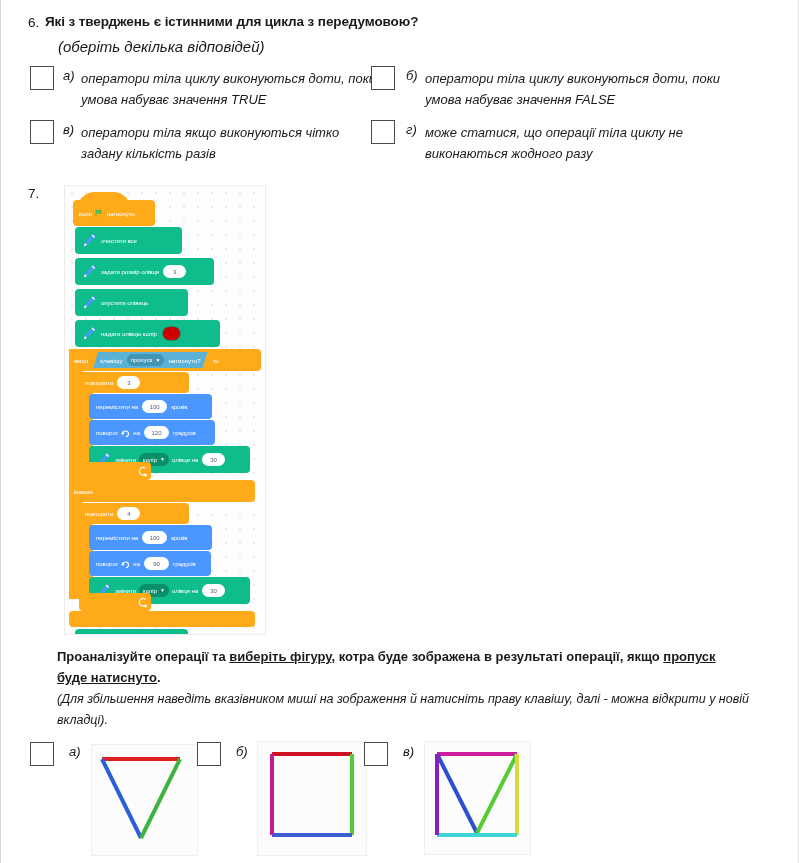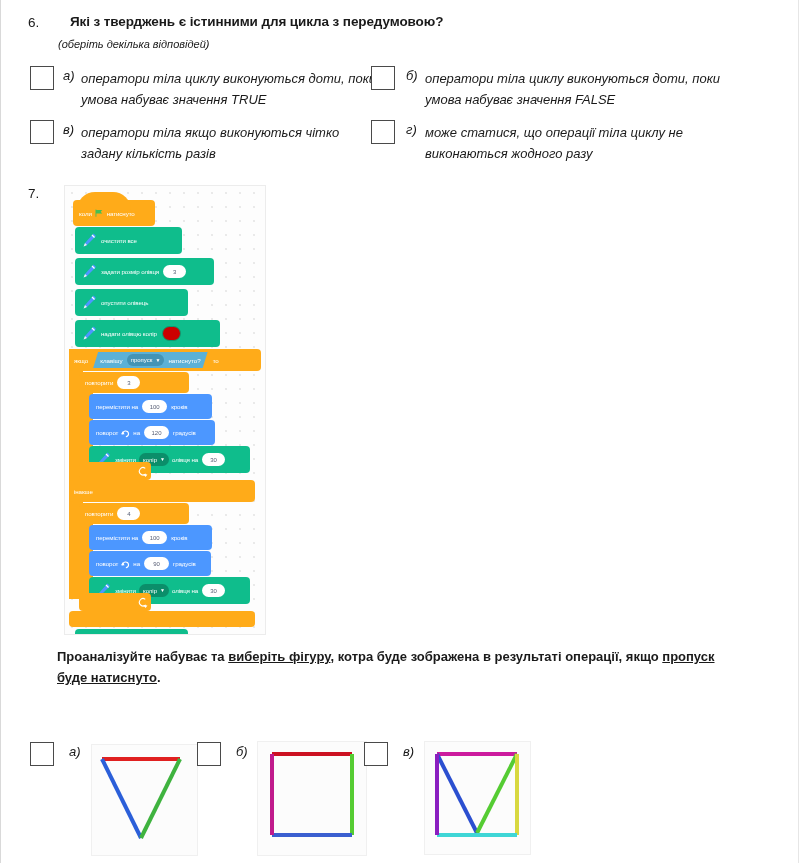--- a/index.html
+++ b/index.html
@@ -29,30 +29,30 @@
   
   .q6 { position: absolute; left: 0; top: 0; width: 799px; }
   .q-num {
     position: absolute;
     font-size: 13.5px;
     color: #1a1a1a;
   }
   .q6-num { left: 27px; top: 15px; }
   .q6-title {
     position: absolute;
-    left: 69px; top: 14px;
+    left: 44px; top: 14px;
     font-size: 13.5px;
     font-weight: bold;
     color: #1a1a1a;
     letter-spacing: -0.1px;
   }
   .q6-sub {
     position: absolute;
     left: 57px; top: 38px;
-    font-size: 11px;
+    font-size: 15px;
     font-style: italic;
     color: #1a1a1a;
   }
 
   .cb {
     position: absolute;
     width: 24px; height: 24px;
     border: 1.4px solid #4a4a4a;
     background: #fff;
     box-sizing: border-box;
@@ -471,22 +471,23 @@
             <path d="M13.5 2.5 L16 5 L7 14 L3.6 15.4 L5 12 Z" fill="#4C97FF"></path>
             <path d="M3.6 15.4 L5 12 L7 14 Z" fill="#f2f2f2"></path>
             <path d="M12 4 L14.5 6.5" stroke="#fff" stroke-width="1.2"></path>
           </svg>
       </span>
 
     </div>
   </div>
 
   <div class="prompt">
-    <span>Проаналізуйте набуває та </span><u>виберіть фігуру</u><span>, котра буде зображена в результаті операції, якщо </span><u>пропуск буде натиснуто</u><span>.</span>
+    <span>Проаналізуйте операції та </span><u>виберіть фігуру</u><span>, котра буде зображена в результаті операції, якщо </span><u>пропуск буде натиснуто</u><span>.</span>
   </div>
+  <div class="prompt-note">(Для збільшення наведіть вказівником миші на зображення й натисніть праву клавішу, далі - можна відкрити у новій вкладці).</div>
 
   <div class="cb ans-cb-a"></div>
   <div class="opt-letter ans-lt-a">а)</div>
   <div class="fig fig-a">
     <svg width="105" height="110" viewBox="0 0 105 110">
       <line x1="10" y1="14" x2="88" y2="14" stroke="#E02020" stroke-width="4"></line>
       <line x1="10" y1="14" x2="49" y2="93" stroke="#2B5FD9" stroke-width="4"></line>
       <line x1="88" y1="14" x2="49" y2="93" stroke="#3FB33F" stroke-width="4"></line>
     </svg>
   </div>

